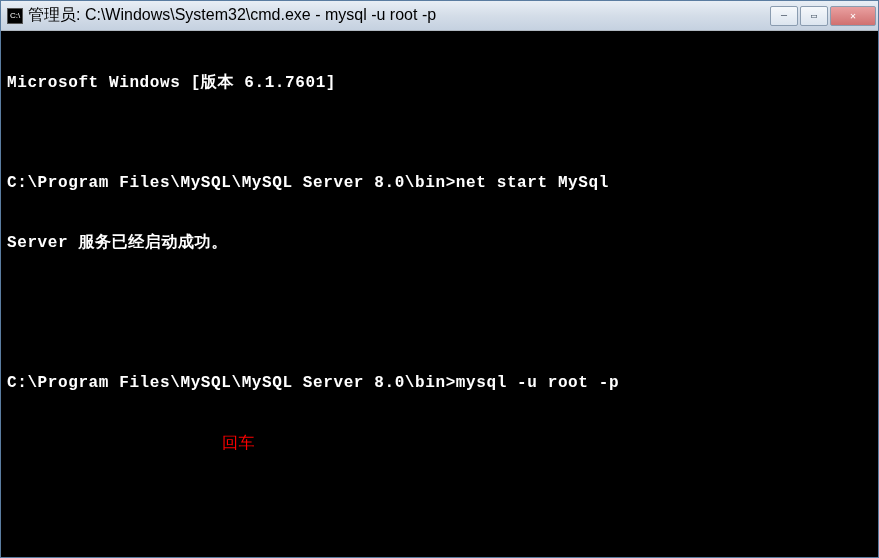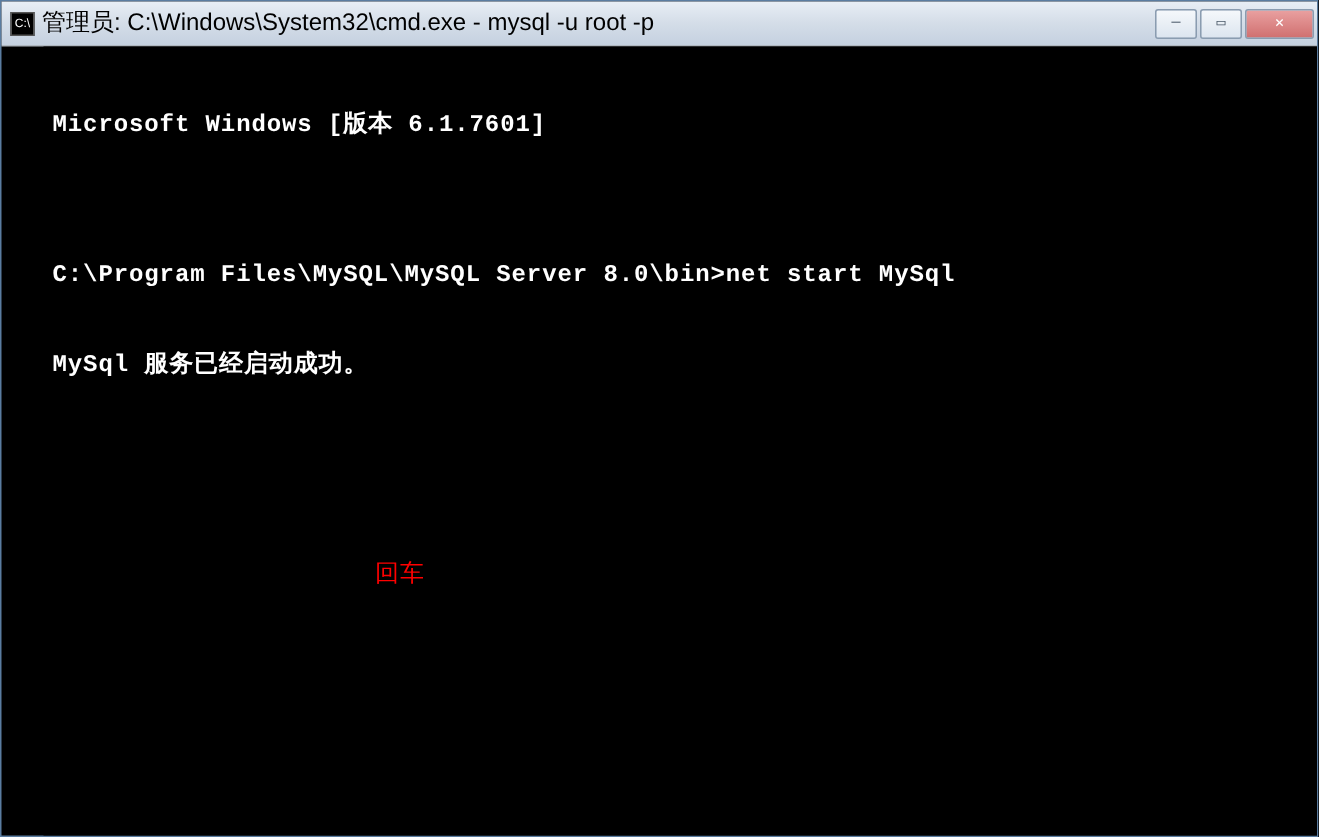--- a/index.html
+++ b/index.html
@@ -72,21 +72,20 @@
       flex: 1;
       background: #000;
       color: #fff;
       font-size: 16px;
       line-height: 20px;
       padding: 2px 6px;
       overflow: hidden;
       white-space: pre;
       letter-spacing: 0.6px;
       font-weight: bold;
-      margin-left: 28px;
     }
     .console .line {
       white-space: pre;
     }
     .annotation {
       position: absolute;
       color: #ff0000;
       font-family: "SimSun", sans-serif;
       font-size: 16px;
       font-weight: normal;
@@ -105,23 +104,24 @@
     <div class="window-controls">
       <div class="win-btn">—</div>
       <div class="win-btn">▭</div>
       <div class="win-btn close">✕</div>
     </div>
   </div>
   <div class="console rel">
     <div class="line">Microsoft Windows [版本 6.1.7601]</div>
     <div class="line"></div>
     <div class="line">C:\Program Files\MySQL\MySQL Server 8.0\bin&gt;net start MySql</div>
-    <div class="line">MySql 服务已经启动成功。</div>
+    <div class="line">Server 服务已经启动成功。</div>
     <div class="line"></div>
     <div class="line"></div>
+    <div class="line">C:\Program Files\MySQL\MySQL Server 8.0\bin&gt;mysql -u root -p</div>
     <div class="line rel">
       
       <span class="annotation" style="left:215px; top:0;">回车</span>
     </div>
     
     
     
     <div class="line"></div>
     
     <div class="line"></div>

